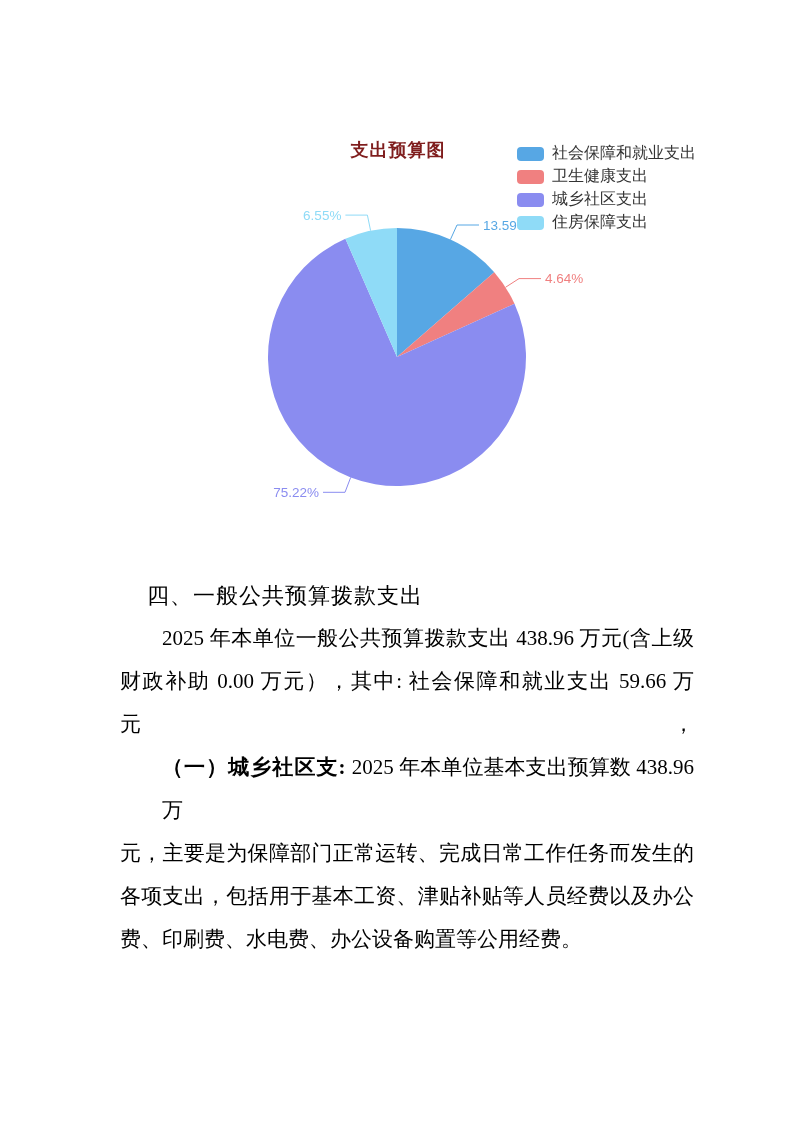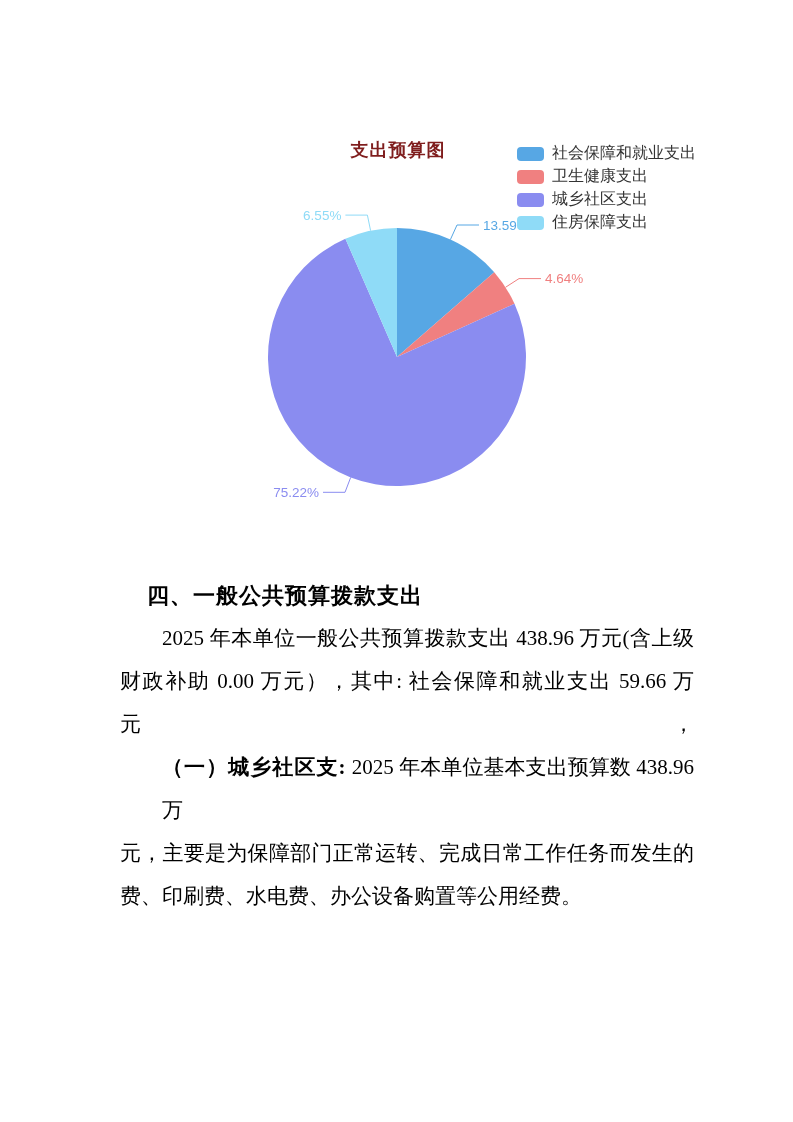--- a/index.html
+++ b/index.html
@@ -23,21 +23,21 @@
   .legend-row{display:flex;align-items:center;height:23px;}
   .legend-swatch{width:27px;height:14px;border-radius:4px;margin-right:8px;flex:none;}
   .legend-label{white-space:nowrap;}
   .doc{
     position:absolute;left:108px;top:574px;width:586px;
     font-size:21px;line-height:43px;
   }
   .heading{
     margin:0;padding-left:39px;
     font-family:"Liberation Sans","DejaVu Sans",sans-serif;
-    font-size:22px;font-weight:bold;line-height:43px;letter-spacing:1px;
+    font-size:22px;font-weight:normal;line-height:43px;letter-spacing:1px;
     white-space:nowrap;
   }
   .line{text-align:justify;text-align-last:justify;margin-left:12px;}
   .line.noexpand{text-align:left;text-align-last:auto;}
   .line.indent{padding-left:42px;}
   .line b{font-weight:bold;letter-spacing:1px;}
 </style>
 </head>
 <body>
 
@@ -79,17 +79,18 @@
       </div>
     </div>
 
   <div class="doc">
     <h2 class="heading">四、一般公共预算拨款支出</h2>
     <div id="paragraphs">
         <div class="line indent">2025 年本单位一般公共预算拨款支出 438.96 万元(含上级</div>
         <div class="line">财政补助 0.00 万元），其中: 社会保障和就业支出 59.66 万元，</div>
         <div class="line indent"><b>（一）城乡社区支:</b> 2025 年本单位基本支出预算数 438.96 万</div>
         <div class="line">元，主要是为保障部门正常运转、完成日常工作任务而发生的</div>
+        <div class="line">各项支出，包括用于基本工资、津贴补贴等人员经费以及办公</div>
         <div class="line noexpand">费、印刷费、水电费、办公设备购置等公用经费。</div>
       </div>
   </div>
 
 </div>
 
 </body></html>

